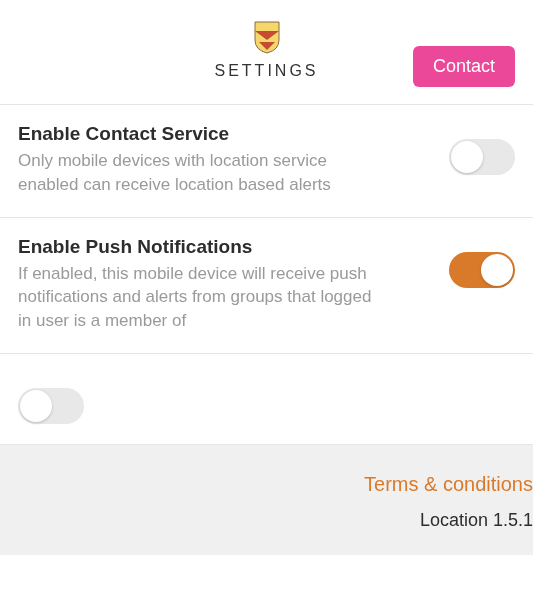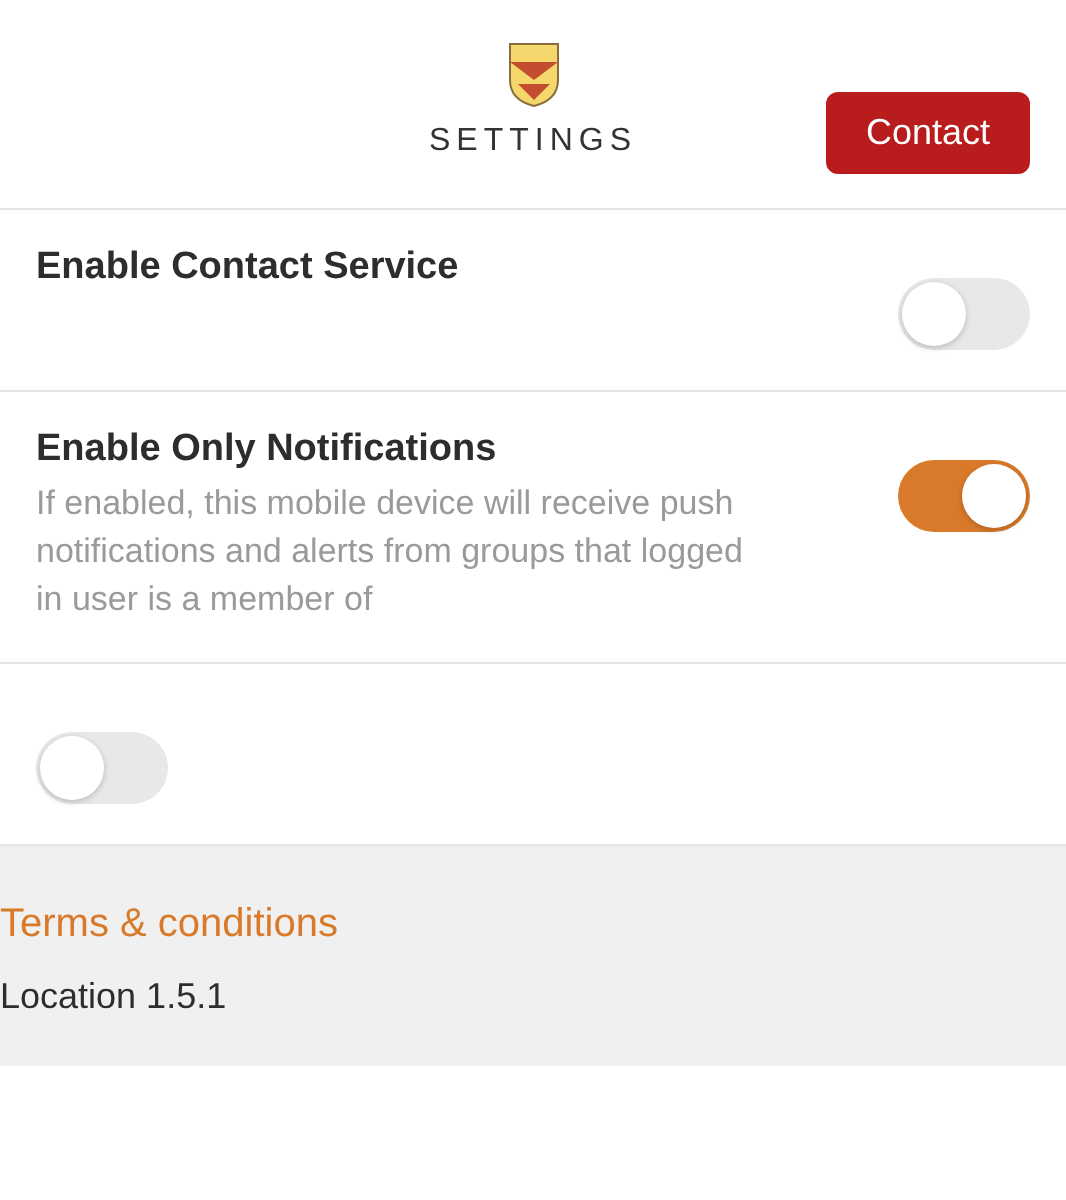--- a/index.html
+++ b/index.html
@@ -28,21 +28,21 @@
       text-align: center;
       letter-spacing: 3px;
       font-size: 16px;
       color: #333;
       font-weight: 500;
     }
     .contact-btn {
       position: absolute;
       right: 18px;
       top: 46px;
-      background: #b91c1c;
+      background: #ec4899;
       color: #fff;
       border: none;
       border-radius: 6px;
       padding: 10px 20px;
       font-size: 18px;
       cursor: pointer;
     }
     .setting-row {
       display: flex;
       align-items: flex-start;
@@ -92,21 +92,21 @@
     }
     .toggle.off .toggle-knob {
       left: 2px;
     }
     .toggle.on .toggle-knob {
       right: 2px;
     }
     .footer {
       background: #f0f0f0;
       padding: 28px 0 24px;
-      text-align: left;
+      text-align: right;
     }
     .terms-link {
       color: #d97a2b;
       font-size: 20px;
       text-decoration: none;
       cursor: pointer;
     }
     .version {
       margin-top: 14px;
       color: #2d2d2d;
@@ -125,29 +125,30 @@
       <path d="M6 22 L22 22 L14 30 Z" fill="#c44d2f"></path>
     </svg>
   </div>
   <div class="title">SETTINGS</div>
   <button class="contact-btn">Contact</button>
 </div>
 
 <div class="setting-row">
   <div class="setting-text">
     <div class="setting-title">Enable Contact Service</div>
+    <div class="setting-desc">Only mobile devices with location service enabled can receive location based alerts</div>
   </div>
   <div class="toggle off">
     <div class="toggle-knob"></div>
   </div>
 </div>
 
 <div class="setting-row">
   <div class="setting-text">
-    <div class="setting-title">Enable Only Notifications</div>
+    <div class="setting-title">Enable Push Notifications</div>
     <div class="setting-desc">If enabled, this mobile device will receive push notifications and alerts from groups that logged in user is a member of</div>
   </div>
   <div class="toggle on">
     <div class="toggle-knob"></div>
   </div>
 </div>
 
 <div class="setting-row">
   <div class="toggle off">
     <div class="toggle-knob"></div>

